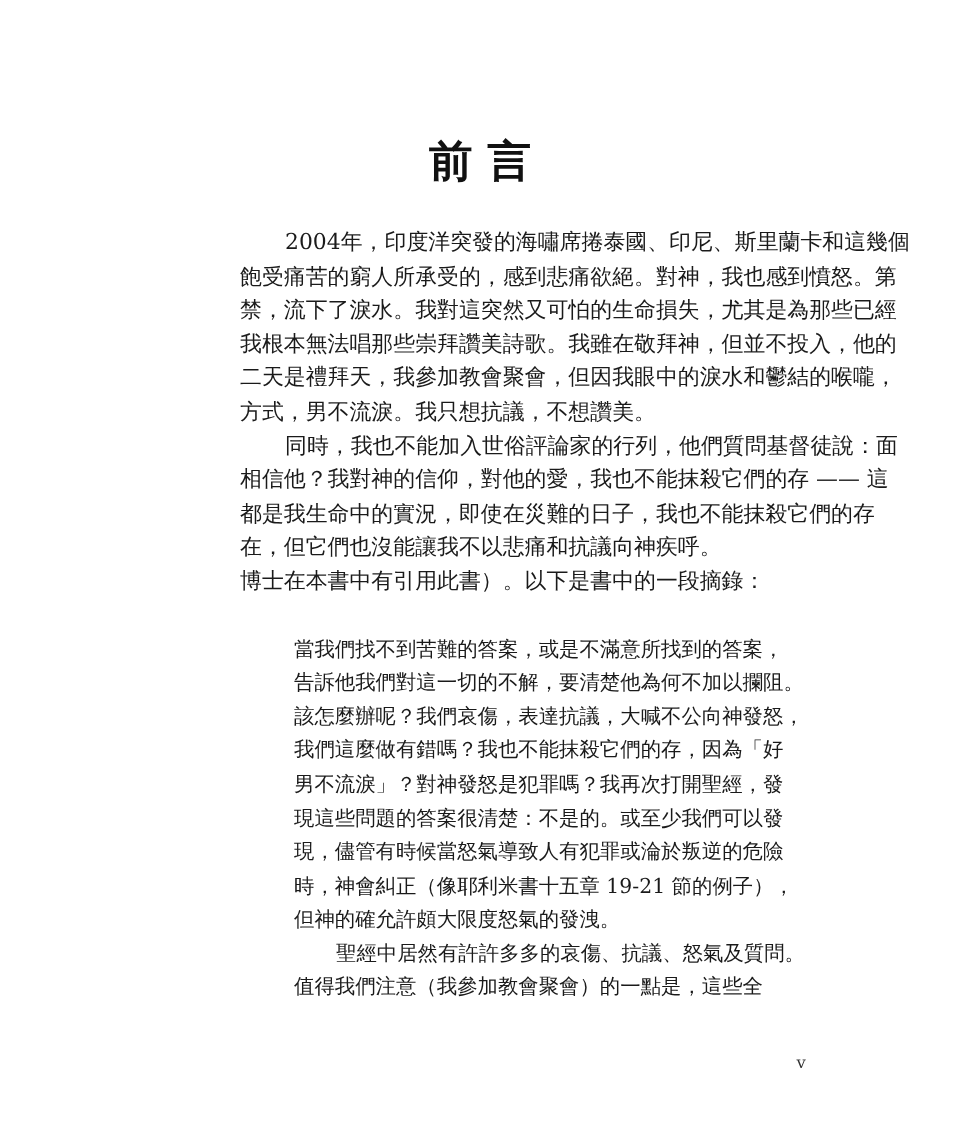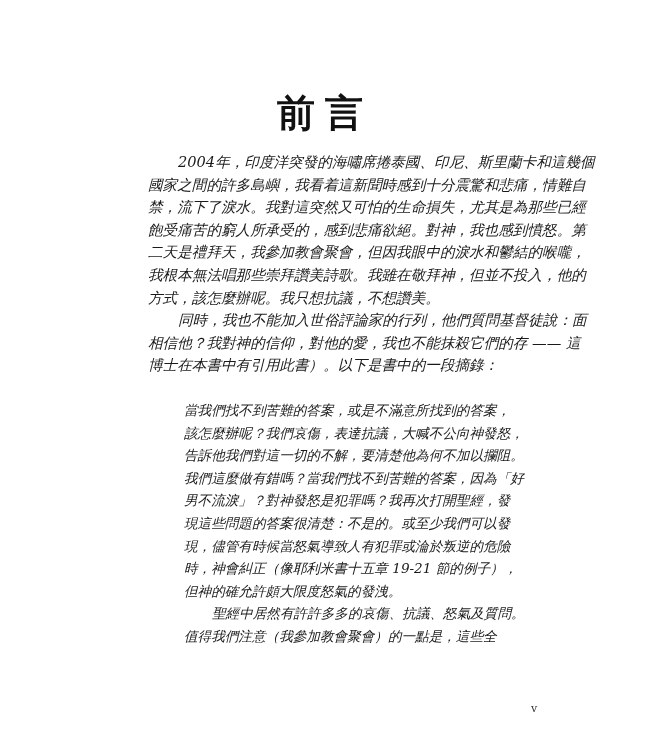--- a/index.html
+++ b/index.html
@@ -1,63 +1,64 @@
 <!DOCTYPE html>
 <html><head>
 <meta charset="utf-8">
 <style>
   html, body { margin: 0; padding: 0; background: #ffffff; }
   body { width: 650px; height: 750px; position: relative; overflow: hidden;
          font-family: "DejaVu Serif", "Liberation Serif", serif; color: #1a1a1a; }
   .page { position: absolute; left: 0; top: 0; width: 650px; height: 750px; background: #fff; }
   .title { position: absolute; top: 88px; left: 0; width: 650px; text-align: center;
-           font-size: 38px; font-weight: bold; letter-spacing: 10px; color: #111; }
-  .body-text { position: absolute; left: 148px; top: 151px; width: 374px; font-style: italic; }
+           font-size: 29px; font-weight: bold; letter-spacing: 10px; color: #111; }
+  .body-text { position: absolute; left: 160px; top: 151px; width: 374px; }
   .line { height: 22.6px; line-height: 22.6px; font-size: 14.6px; white-space: nowrap;
           text-align: justify; text-align-last: justify; }
   .line.indent { padding-left: 30px; }
   .line.last { text-align-last: left; }
   .gap { height: 22px; }
   .quote { padding-left: 36px; width: 306px; }
   .quote .line { font-size: 13.6px; }
   .quote .line.indent { padding-left: 28px; }
   .pagenum { position: absolute; left: 531px; top: 702px; font-size: 11px; color: #333; }
 </style>
 </head>
 <body>
 
 <div class="page">
   <div class="title">前言</div>
 
   <div class="body-text">
     <div>
       <div class="line indent">2004年，印度洋突發的海嘯席捲泰國、印尼、斯里蘭卡和這幾個</div>
-      <div class="line">國家之間的許多島嶼，我看着這新聞時感到十分震驚和悲痛，情難自</div>
+      <div class="line">飽受痛苦的窮人所承受的，感到悲痛欲絕。對神，我也感到憤怒。第</div>
       <div class="line">禁，流下了淚水。我對這突然又可怕的生命損失，尤其是為那些已經</div>
-      <div class="line">飽受痛苦的窮人所承受的，感到悲痛欲絕。對神，我也感到憤怒。第</div>
+      <div class="line">我根本無法唱那些崇拜讚美詩歌。我雖在敬拜神，但並不投入，他的</div>
       <div class="line">二天是禮拜天，我參加教會聚會，但因我眼中的淚水和鬱結的喉嚨，</div>
-      <div class="line">我根本無法唱那些崇拜讚美詩歌。我雖在敬拜神，但並不投入，他的</div>
-      <div class="line last">方式，該怎麼辦呢。我只想抗議，不想讚美。</div>
+      <div class="line last">方式，男不流淚。我只想抗議，不想讚美。</div>
     </div>
     <div>
       <div class="line indent">同時，我也不能加入世俗評論家的行列，他們質問基督徒說：面</div>
       <div class="line">相信他？我對神的信仰，對他的愛，我也不能抹殺它們的存 —— 這</div>
+      <div class="line">都是我生命中的實況，即使在災難的日子，我也不能抹殺它們的存</div>
+      <div class="line last">在，但它們也沒能讓我不以悲痛和抗議向神疾呼。</div>
     </div>
     <div>
       <div class="line last">博士在本書中有引用此書）。以下是書中的一段摘錄：</div>
     </div>
 
     <div class="gap"></div>
 
     <div class="quote">
       <div>
         <div class="line">當我們找不到苦難的答案，或是不滿意所找到的答案，</div>
+        <div class="line">告訴他我們對這一切的不解，要清楚他為何不加以攔阻。</div>
         <div class="line">該怎麼辦呢？我們哀傷，表達抗議，大喊不公向神發怒，</div>
-        <div class="line">告訴他我們對這一切的不解，要清楚他為何不加以攔阻。</div>
-        <div class="line">我們這麼做有錯嗎？當我們找不到苦難的答案，因為「好</div>
+        <div class="line">我們這麼做有錯嗎？我也不能抹殺它們的存，因為「好</div>
         <div class="line">男不流淚」？對神發怒是犯罪嗎？我再次打開聖經，發</div>
         <div class="line">現這些問題的答案很清楚：不是的。或至少我們可以發</div>
         <div class="line">現，儘管有時候當怒氣導致人有犯罪或淪於叛逆的危險</div>
         <div class="line">時，神會糾正（像耶利米書十五章 19-21 節的例子），</div>
         <div class="line last">但神的確允許頗大限度怒氣的發洩。</div>
       </div>
       <div>
         <div class="line indent">聖經中居然有許許多多的哀傷、抗議、怒氣及質問。</div>
         <div class="line">值得我們注意（我參加教會聚會）的一點是，這些全</div>
       </div>

